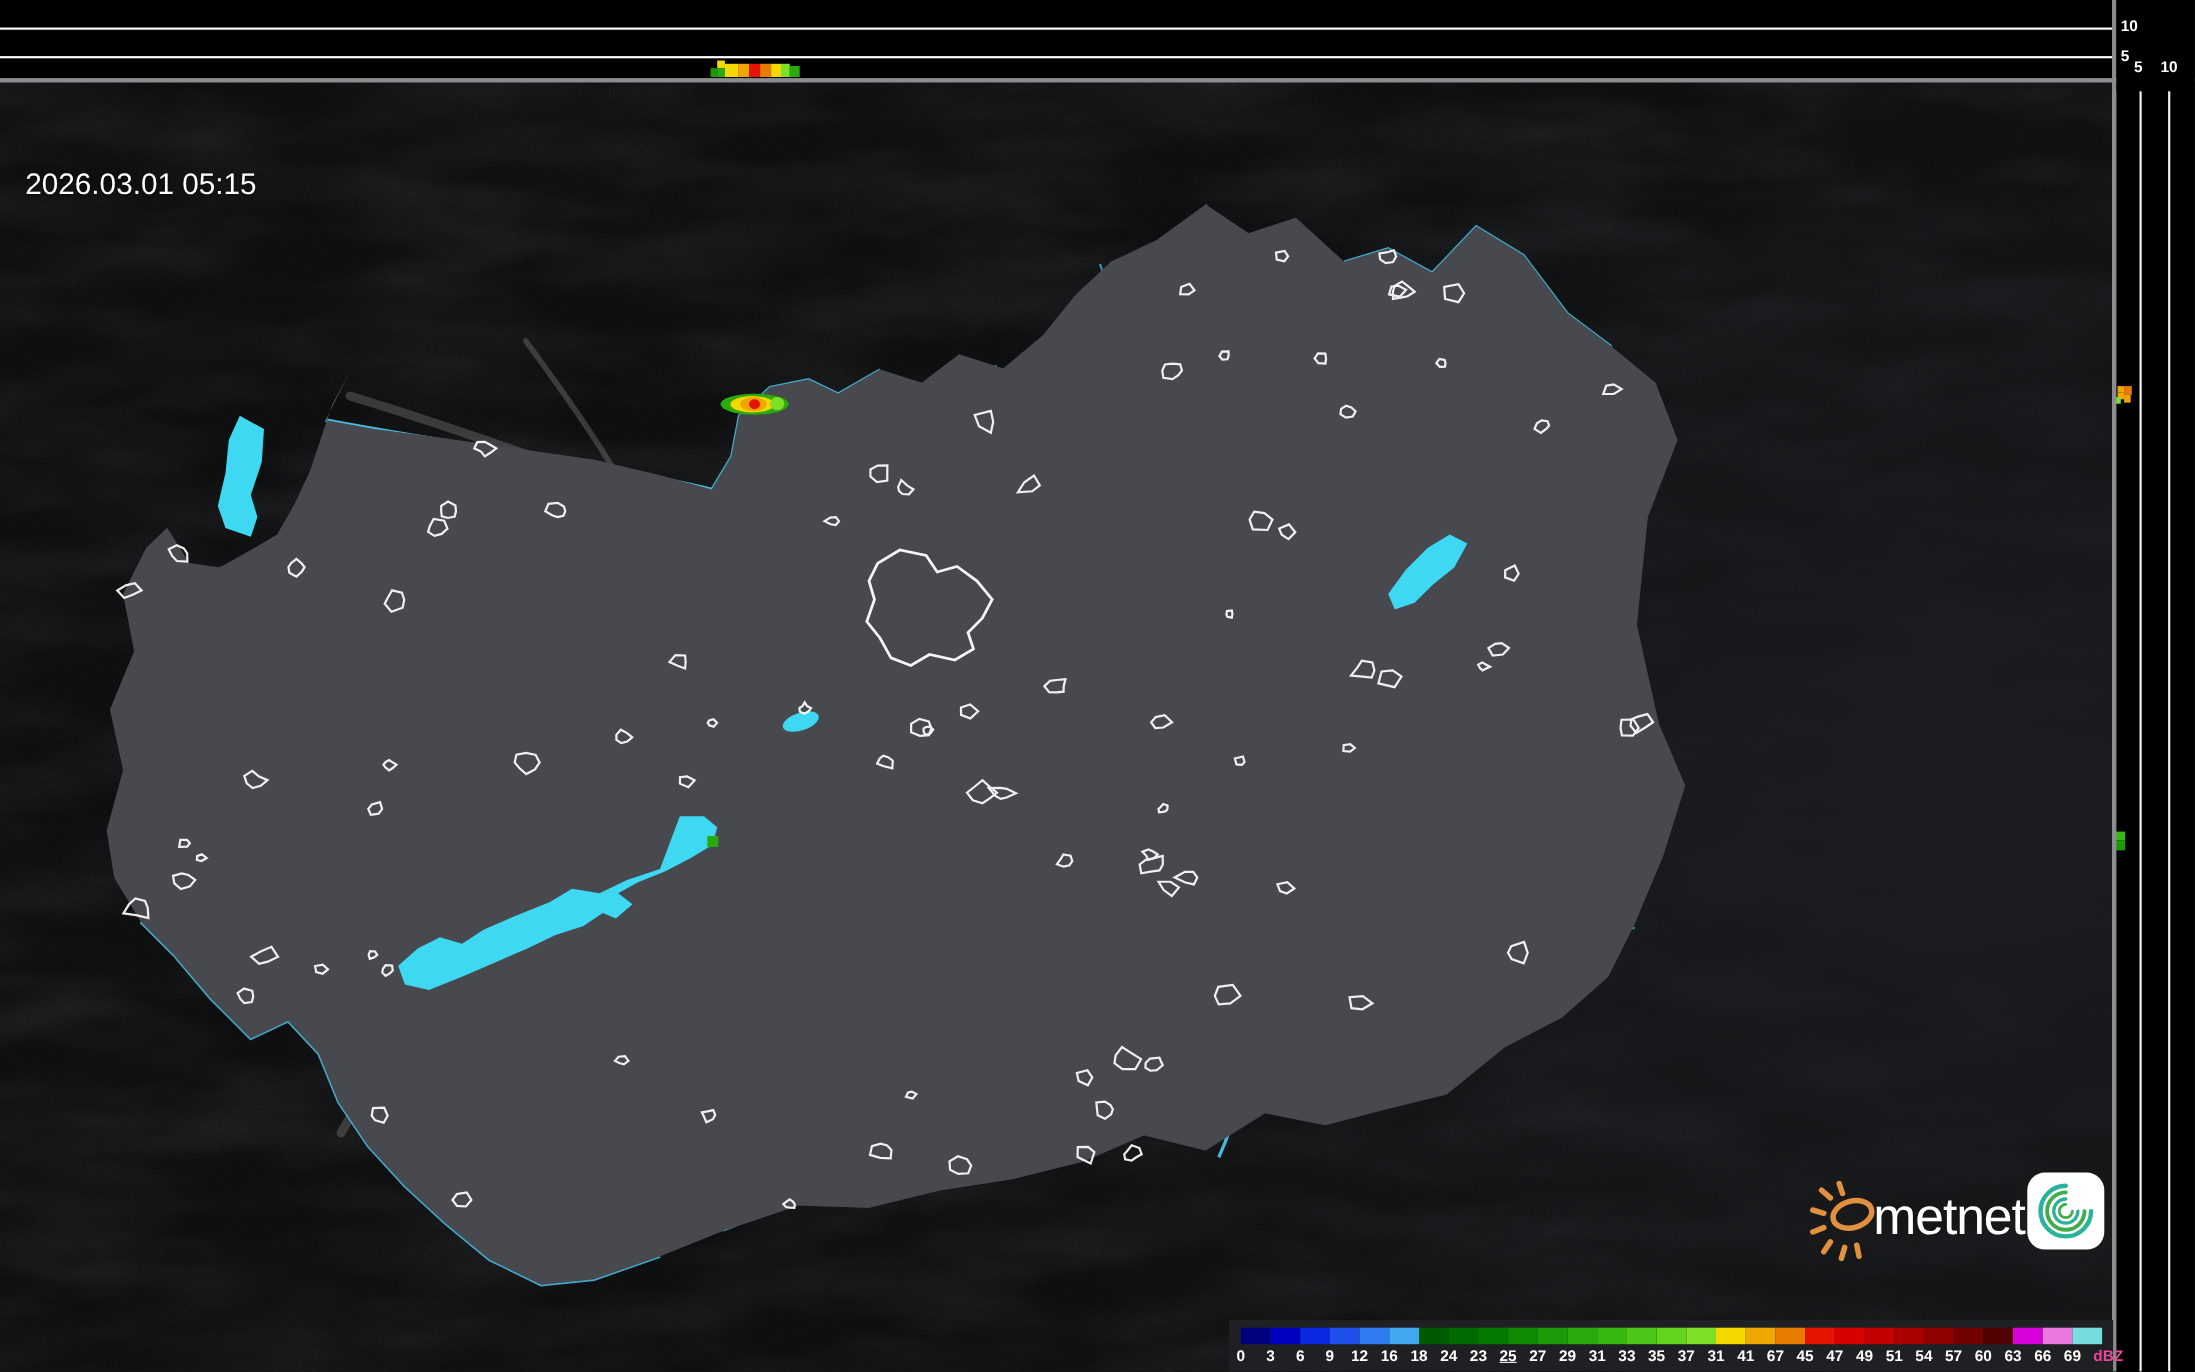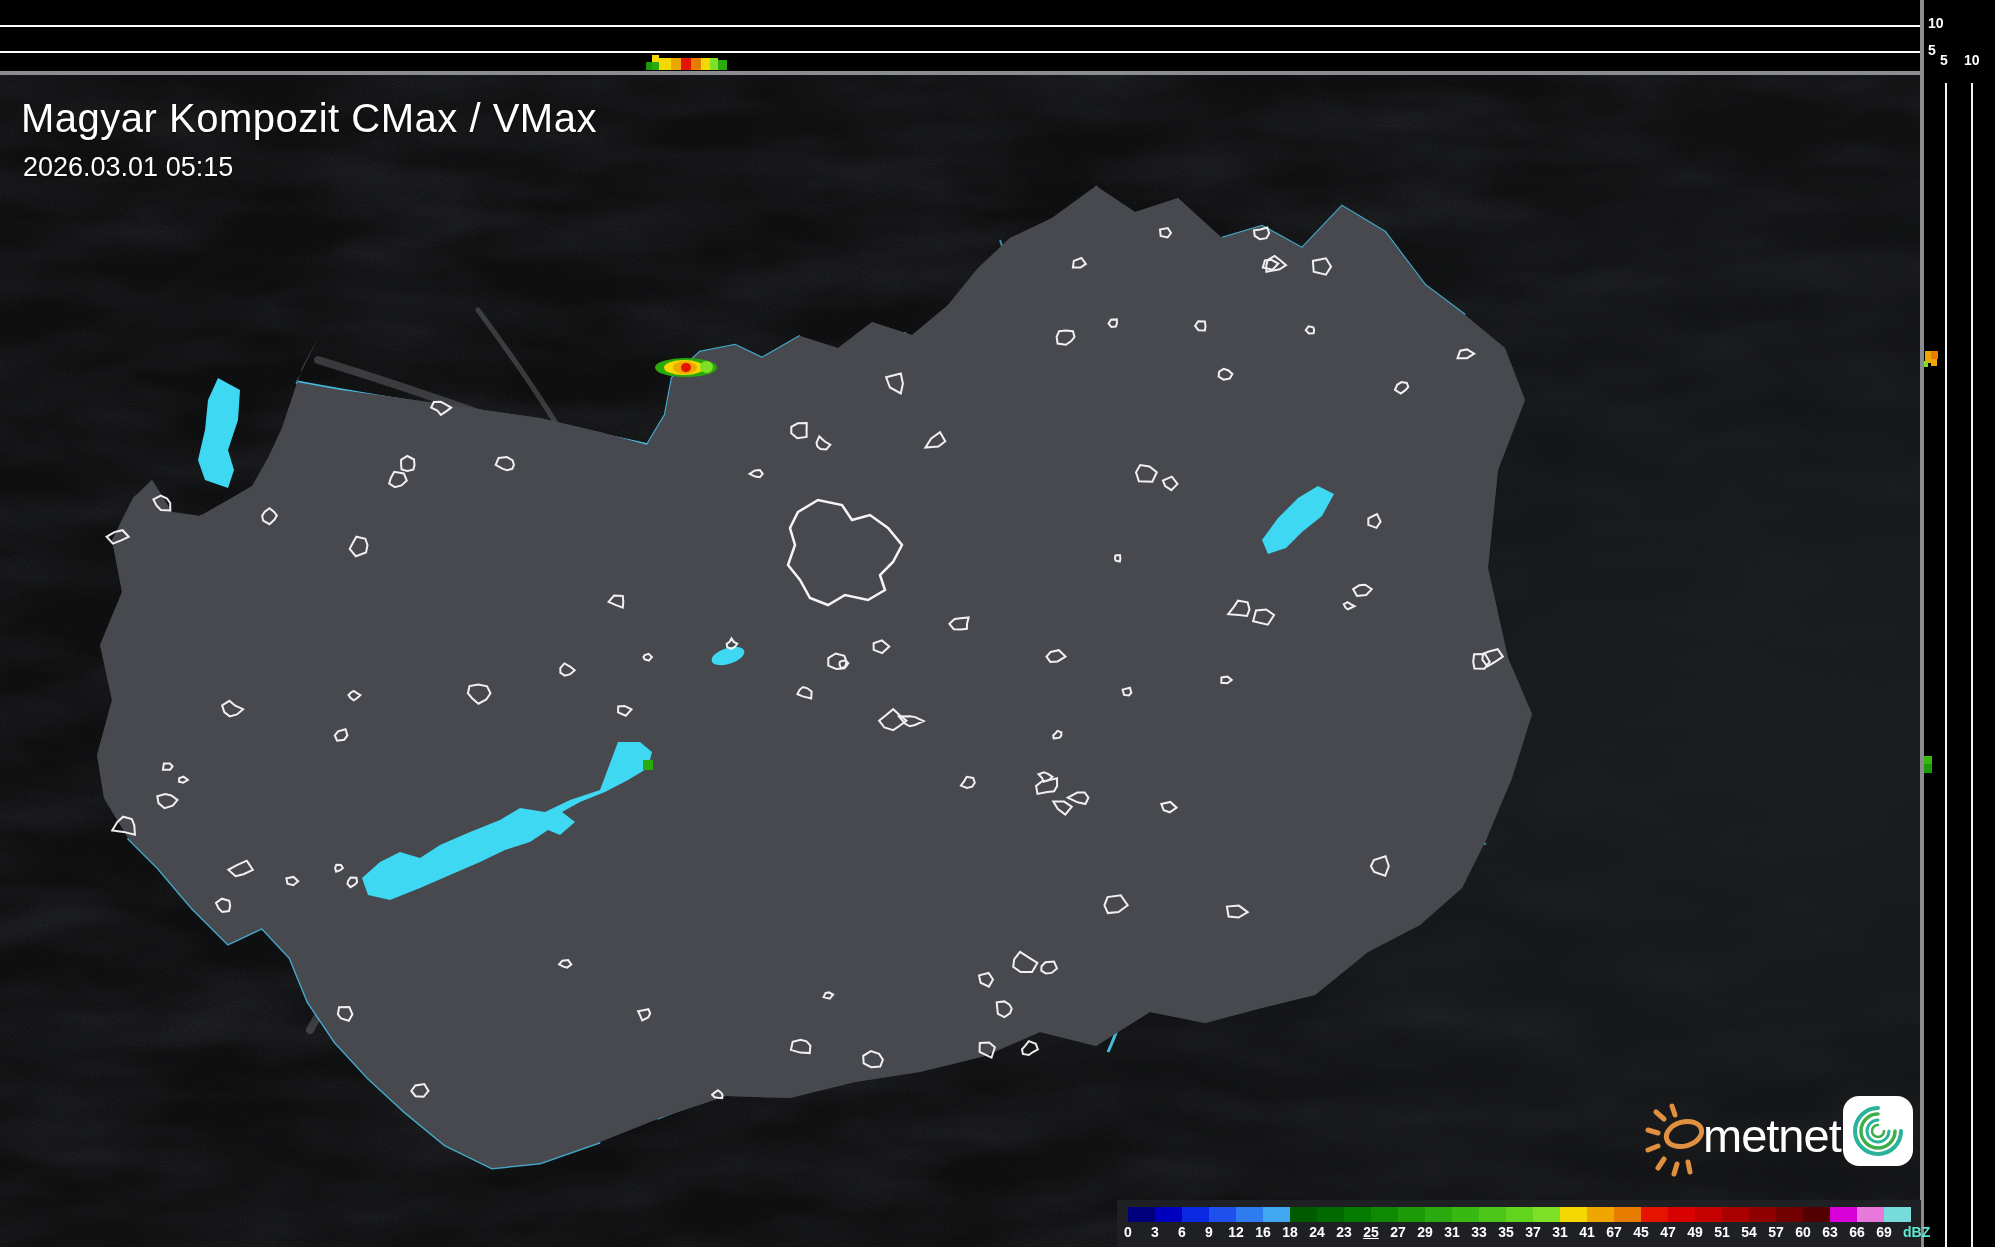--- a/index.html
+++ b/index.html
@@ -26,27 +26,27 @@
   #timestamp{position:absolute;left:23px;top:152px;color:#fff;font-size:27px;font-weight:400;z-index:50;
     text-shadow:0 1px 2px rgba(0,0,0,.6);}
 
   
   #legend{position:absolute;left:1117px;top:1200px;width:804px;height:47px;background:#1e2023;z-index:50;}
   #legend-colorbar{position:absolute;left:11px;top:7px;height:15px;display:flex;}
   .legend-seg{height:15px;}
   #legend-ticks{position:absolute;left:0;top:24px;width:804px;height:20px;}
   .legend-tick{position:absolute;top:0;transform:translateX(-50%);color:#fff;
     font-size:14px;font-weight:bold;}
-  #legend-unit{position:absolute;top:0;color:#5eead4;font-size:14px;font-weight:bold;}
+  #legend-unit{position:absolute;top:0;color:#ec4899;font-size:14px;font-weight:bold;}
 
   
   .echo{position:absolute;z-index:35;}
 
   
-  #logo{position:absolute;left:1648px;top:1090px;width:270px;height:90px;z-index:50;}
+  #logo{position:absolute;left:1648px;top:1060px;width:270px;height:90px;z-index:50;}
   #logo-text{position:absolute;left:55px;top:18px;color:#fff;font-size:47px;font-weight:500;
     letter-spacing:-1px;}
   #logo-sun{position:absolute;left:-4px;top:2px;}
   #logo-app{position:absolute;left:195px;top:6px;width:70px;height:70px;background:#fff;
     border-radius:16px;}
 </style>
 </head>
 <body>
 
 <div id="app">
@@ -268,21 +268,20 @@
   <div id="corner">
     <span class="ruler-label" style="left:4px;top:16px">10</span>
     <span class="ruler-label" style="left:4px;top:43px">5</span>
     <span class="ruler-label" style="left:16px;top:53px">5</span>
     <span class="ruler-label" style="left:40px;top:53px">10</span>
   </div>
 
   <div id="divider-h"></div>
   <div id="divider-v"></div>
 
-  <div id="page-title">Magyar Kompozit CMax / VMax</div>
   <div id="timestamp">2026.03.01 05:15</div>
 
   <div id="legend">
     <div id="legend-colorbar">
         <div class="legend-seg" style="width: 27px; background: rgb(0, 0, 125);"></div>
         <div class="legend-seg" style="width: 27px; background: rgb(0, 0, 190);"></div>
         <div class="legend-seg" style="width: 27px; background: rgb(10, 40, 224);"></div>
         <div class="legend-seg" style="width: 27px; background: rgb(30, 80, 238);"></div>
         <div class="legend-seg" style="width: 27px; background: rgb(46, 124, 240);"></div>
         <div class="legend-seg" style="width: 27px; background: rgb(63, 168, 240);"></div>

